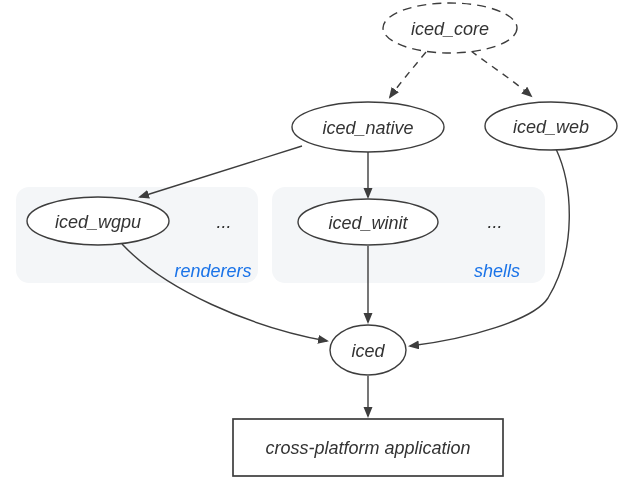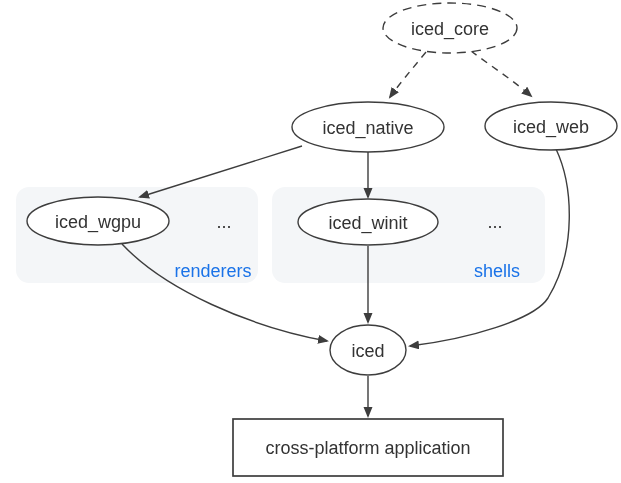--- a/index.html
+++ b/index.html
@@ -9,20 +9,21 @@
     width: 621px;
     height: 483px;
     overflow: hidden;
     font-family: "Liberation Sans", sans-serif;
   }
   .stage {
     position: relative;
     width: 621px;
     height: 437px;
     background: #ffffff;
+    font-style: italic;
   }
   svg text {
     font-family: "Liberation Sans", sans-serif;
   }
   .node-shape {
     fill: #ffffff;
     stroke: #3d3d3d;
     stroke-width: 1.4;
   }
   .node-shape.dashed {

